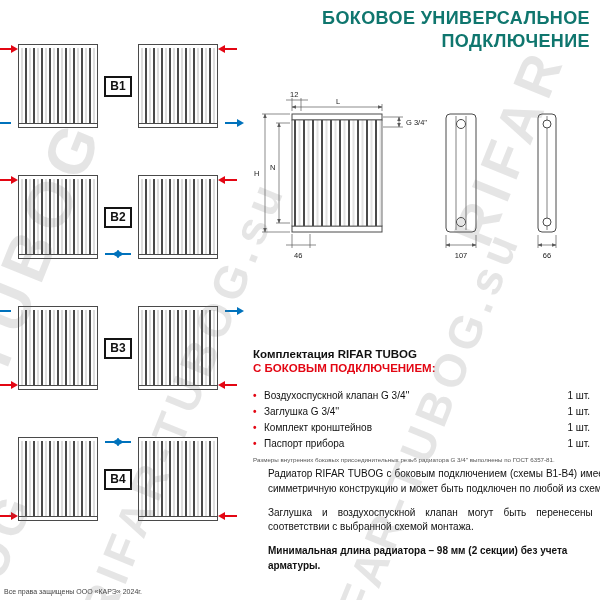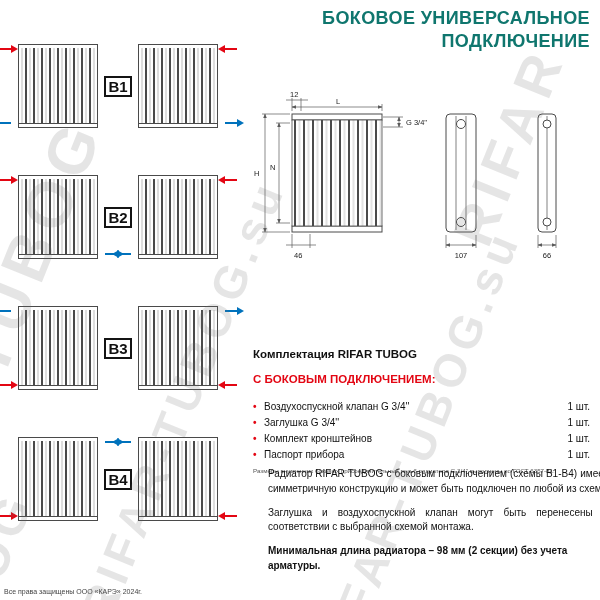--- a/index.html
+++ b/index.html
@@ -32,21 +32,21 @@
   }
 
   
   .schemes-col { position: absolute; left: 0; top: 44px; width: 246px; padding-left: 18px; z-index: 2; }
   .scheme-row { display: flex; align-items: center; height: 84px; margin-bottom: 47px; }
   .rad-wrap { position: relative; width: 80px; height: 84px; flex: none; }
   .label-box {
     flex: none; width: 28px; height: 21px; margin: 0 6px;
     border: 2px solid #141414; background: #fff;
     display: flex; align-items: center; justify-content: center;
-    font-weight: bold; font-size: 15px;
+    font-weight: bold; font-size: 12px;
   }
   .radiator { position: absolute; inset: 0; }
   .rad-header { position: absolute; left: 0; right: 0; height: 5px; border: 1px solid #4a4a4a; background: #fff; }
   .rad-top { top: 0; } .rad-bottom { bottom: 0; }
   .rad-tubes {
     position: absolute; top: 4px; bottom: 4px; left: 0; right: 0;
     background: repeating-linear-gradient(to right,
       #4a4a4a 0 1px, #fff 1px 3px, #dedede 3px 5px, #fff 5px 7px, #4a4a4a 7px 8px);
   }
   
@@ -68,21 +68,21 @@
   .dim-figure { position: absolute; left: 250px; top: 90px; z-index: 2; }
   .dim-figure text { font-size: 7.5px; fill: #222; font-family: "Liberation Sans", "DejaVu Sans", sans-serif; }
   .dim { stroke: #5a5a5a; stroke-width: 0.7; fill: none; }
   .fig-caption {
     position: absolute; left: 253px; top: 266px; z-index: 2;
     font-size: 8px; font-style: italic; color: #333;
   }
 
   
   .equip { position: absolute; left: 253px; top: 348px; width: 337px; z-index: 2; }
-  .equip-h1 { font-weight: bold; font-size: 11.5px; margin-bottom: 13px; }
+  .equip-h1 { font-weight: bold; font-size: 11.5px; margin-bottom: 2px; }
   .equip-h2 { font-weight: bold; font-size: 11.5px; color: var(--accent, #e30613); margin-bottom: 16px; }
   .equip-item { display: flex; align-items: center; font-size: 10px; margin-bottom: 5px; }
   .bullet { flex: none; width: 11px; color: var(--accent, #e30613); font-weight: bold; }
   .bullet::before { content: "\2022"; }
   .item-label { flex: 1; }
   .item-qty { flex: none; }
   .equip-note { font-size: 6.2px; color: #555; margin-top: 7px; white-space: nowrap; }
 
   
   .descr { position: absolute; left: 268px; top: 467px; width: 340px; z-index: 2; font-size: 10px; text-align: justify; }

